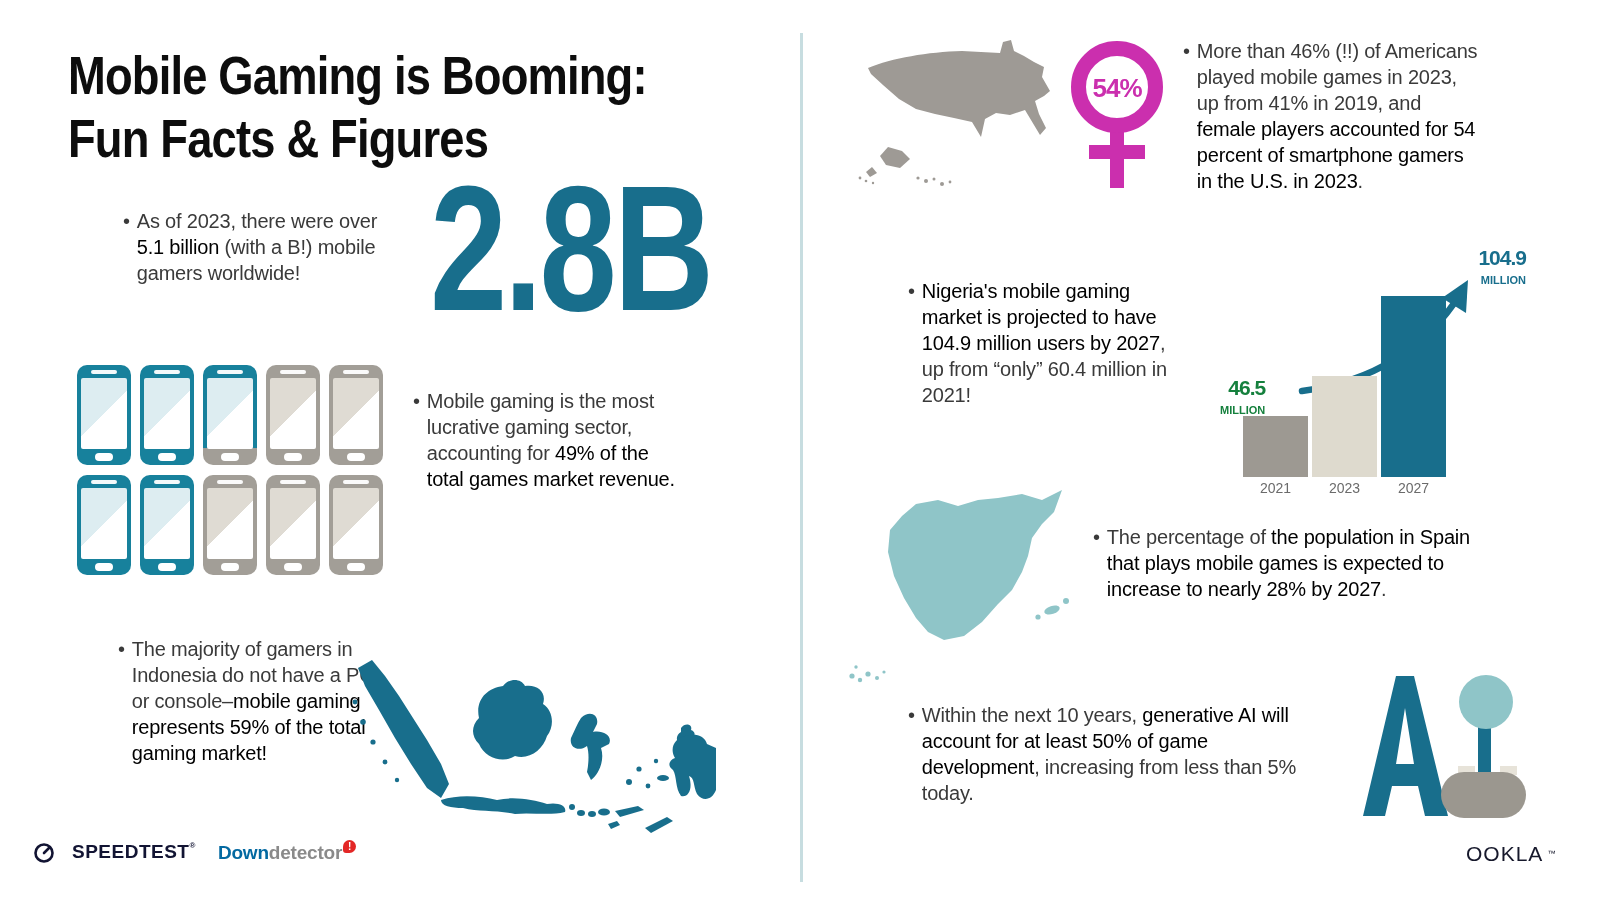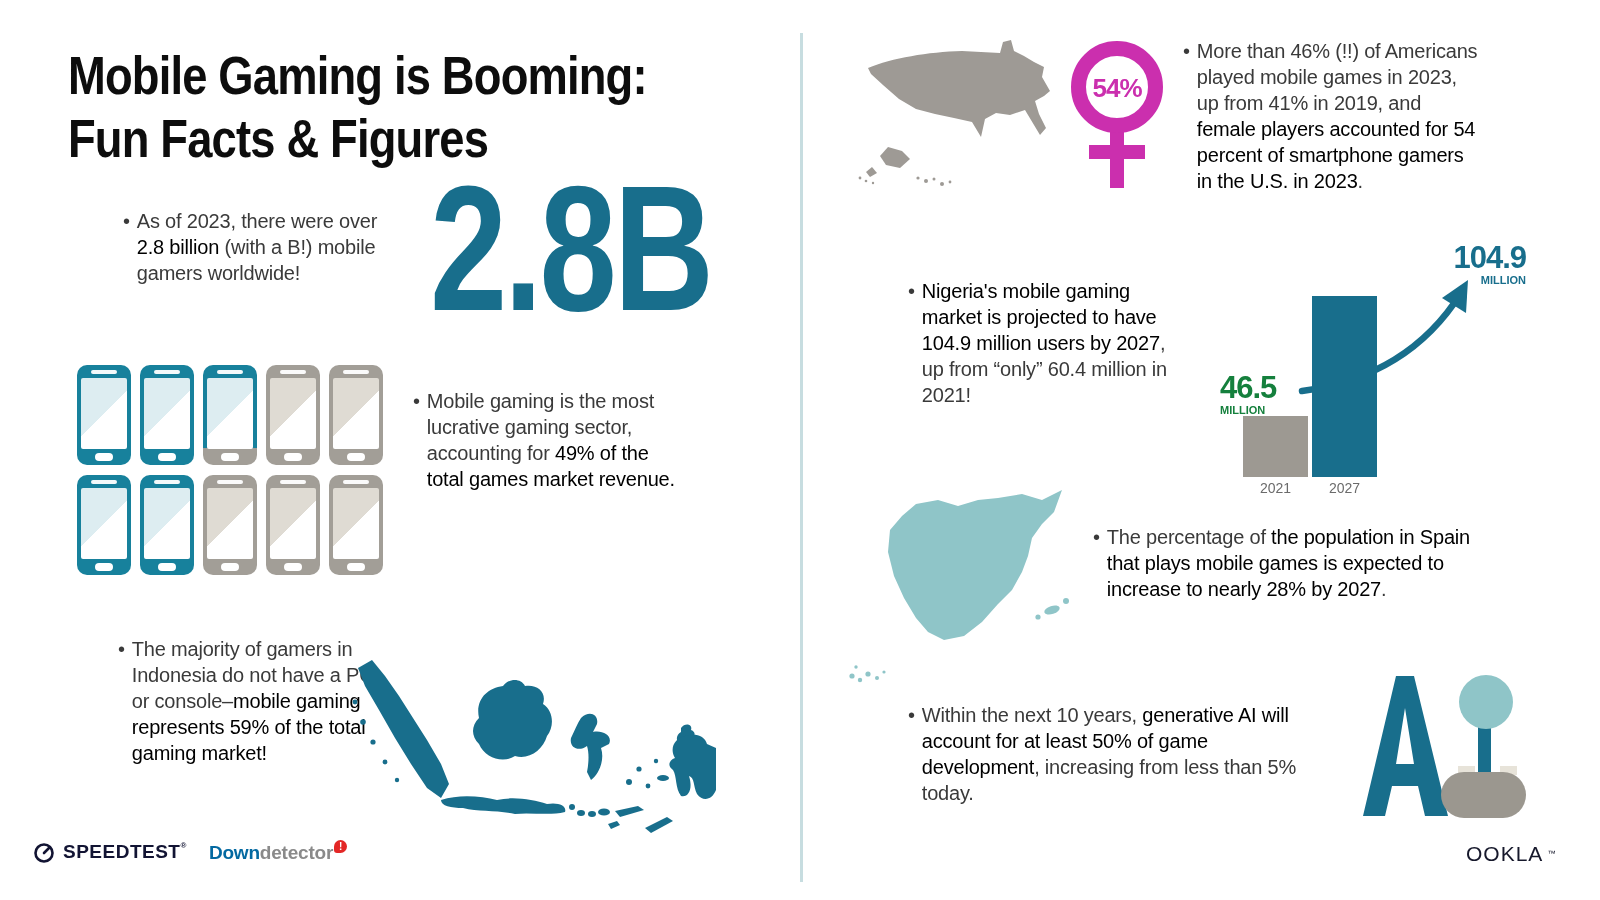--- a/index.html
+++ b/index.html
@@ -80,37 +80,37 @@
   
   .chart { left:1218px; top:245px; width:310px; height:250px; }
   .chart-bars {
     position:absolute; left:26px; bottom:0;
     display:flex; align-items:flex-end; gap:6px;
   }
   .bar-col { display:flex; flex-direction:column; align-items:center; justify-content:flex-end; width:63px; }
   .bar { width:65px; }
   .bar-year { font-size:14px; color:#6b6b6b; margin-top:4px; line-height:14px; letter-spacing:0; }
   .chart-label { position:absolute; }
-  .chart-label .num  { font-weight:700; font-size:31px; line-height:29px; letter-spacing:-1px;text-align:right; }
+  .chart-label .num  { font-weight:700; font-size:21px; line-height:29px; letter-spacing:-1px;text-align:right; }
   .chart-label .unit { font-weight:700; font-size:11px; line-height:16px; }
   .label-2021 { left:2px; top:128px; color:#15803d; }
   .label-2027 { right:2px; top:-2px; color:#186e8c; text-align:right; }
   .growth-arrow { position:absolute; left:80px; top:20px; }
 
   
   .ai-graphic { left:1348px; top:668px; }
 
   
   .us-map        { left:858px; top:34px; }
   .indonesia-map { left:345px; top:640px; }
   .spain-map     { left:846px; top:470px; }
 
   
   .footer-left { left:32px; top:840px; display:flex; align-items:center; gap:22px; }
-  .speedtest { display:flex; align-items:center; gap:7px; font-weight:700; font-size:19px; letter-spacing:.5px; color:#121433; }
+  .speedtest { display:flex; align-items:center; gap:16px; font-weight:700; font-size:19px; letter-spacing:.5px; color:#121433; }
   .logo-tm { font-size:8px; vertical-align:top; line-height:10px; color:inherit; }
   .downdetector { font-weight:700; font-size:19px; letter-spacing:-.2px; position:relative; }
   .dd-red  { color:#0369a1; }
   .dd-gray { color:#8a8a8a; }
   .dd-badge {
     display:inline-block; width:13px; height:13px; background:#e32726;
     border-radius:50% 50% 50% 3px; color:#fff; font-size:10px; font-weight:800;
     text-align:center; line-height:13px; vertical-align:9px; margin-left:1px;
   }
   .ookla { left:1466px; top:842px; display:flex; align-items:center; gap:4px;
@@ -121,21 +121,21 @@
 
 <div class="abs divider"></div>
 
 <h1 class="abs title">
   <span>Mobile Gaming is Booming:</span><br>
   <span>Fun Facts &amp; Figures</span>
 </h1>
 
 <div class="abs fact fact-worldwide">
   <span class="bullet">•</span>
-  <span><span>As of 2023, there were over </span><b>2.8 billion</b><span> (with a B!) mobile gamers worldwide!</span></span>
+  <span><span>As of 2023, there were over </span><b>5.1 billion</b><span> (with a B!) mobile gamers worldwide!</span></span>
 </div>
 <div class="abs big-stat">2.8B</div>
 
 <div class="abs phone-grid" id="phone-grid">
     <div class="phone phone-full">
       <div class="speaker"></div>
       <div class="screen"></div>
       <div class="home"></div>
     </div>
     <div class="phone phone-full">
@@ -268,20 +268,24 @@
   <svg class="growth-arrow" width="185" height="210" viewBox="0 0 185 210">
     <path d="M4,126 Q110,112 163,28" fill="none" stroke="#186e8c" stroke-width="6.5" stroke-linecap="round"></path>
     <polygon points="170,15 168,48 144,33" fill="#186e8c"></polygon>
   </svg>
   <div class="chart-bars" id="chart-bars">
       <div class="bar-col">
         <div class="bar" style="height: 61px; background: rgb(157, 153, 146);"></div>
         <div class="bar-year">2021</div>
       </div>
       <div class="bar-col">
+        <div class="bar" style="height: 101px; background: rgb(222, 218, 206);"></div>
+        <div class="bar-year">2023</div>
+      </div>
+      <div class="bar-col">
         <div class="bar" style="height: 181px; background: rgb(24, 110, 140);"></div>
         <div class="bar-year">2027</div>
       </div>
     </div>
 </div>
 
 <svg class="abs spain-map" width="242" height="220" viewBox="0 0 242 220">
   <g fill="#8fc5c8">
     <path d="M56,46 L70,34 L92,30 L112,36 L132,30 L152,28 L176,24 L196,30 L216,20 L208,42 L196,54 L186,68 L182,86 L176,102 L166,120 L152,134 L136,152 L118,166 L98,170 L82,162 L70,148 L58,128 L48,106 L42,82 L44,60 Z"></path>
     <ellipse cx="206" cy="140" rx="8" ry="4" transform="rotate(-18 206 140)"></ellipse>

